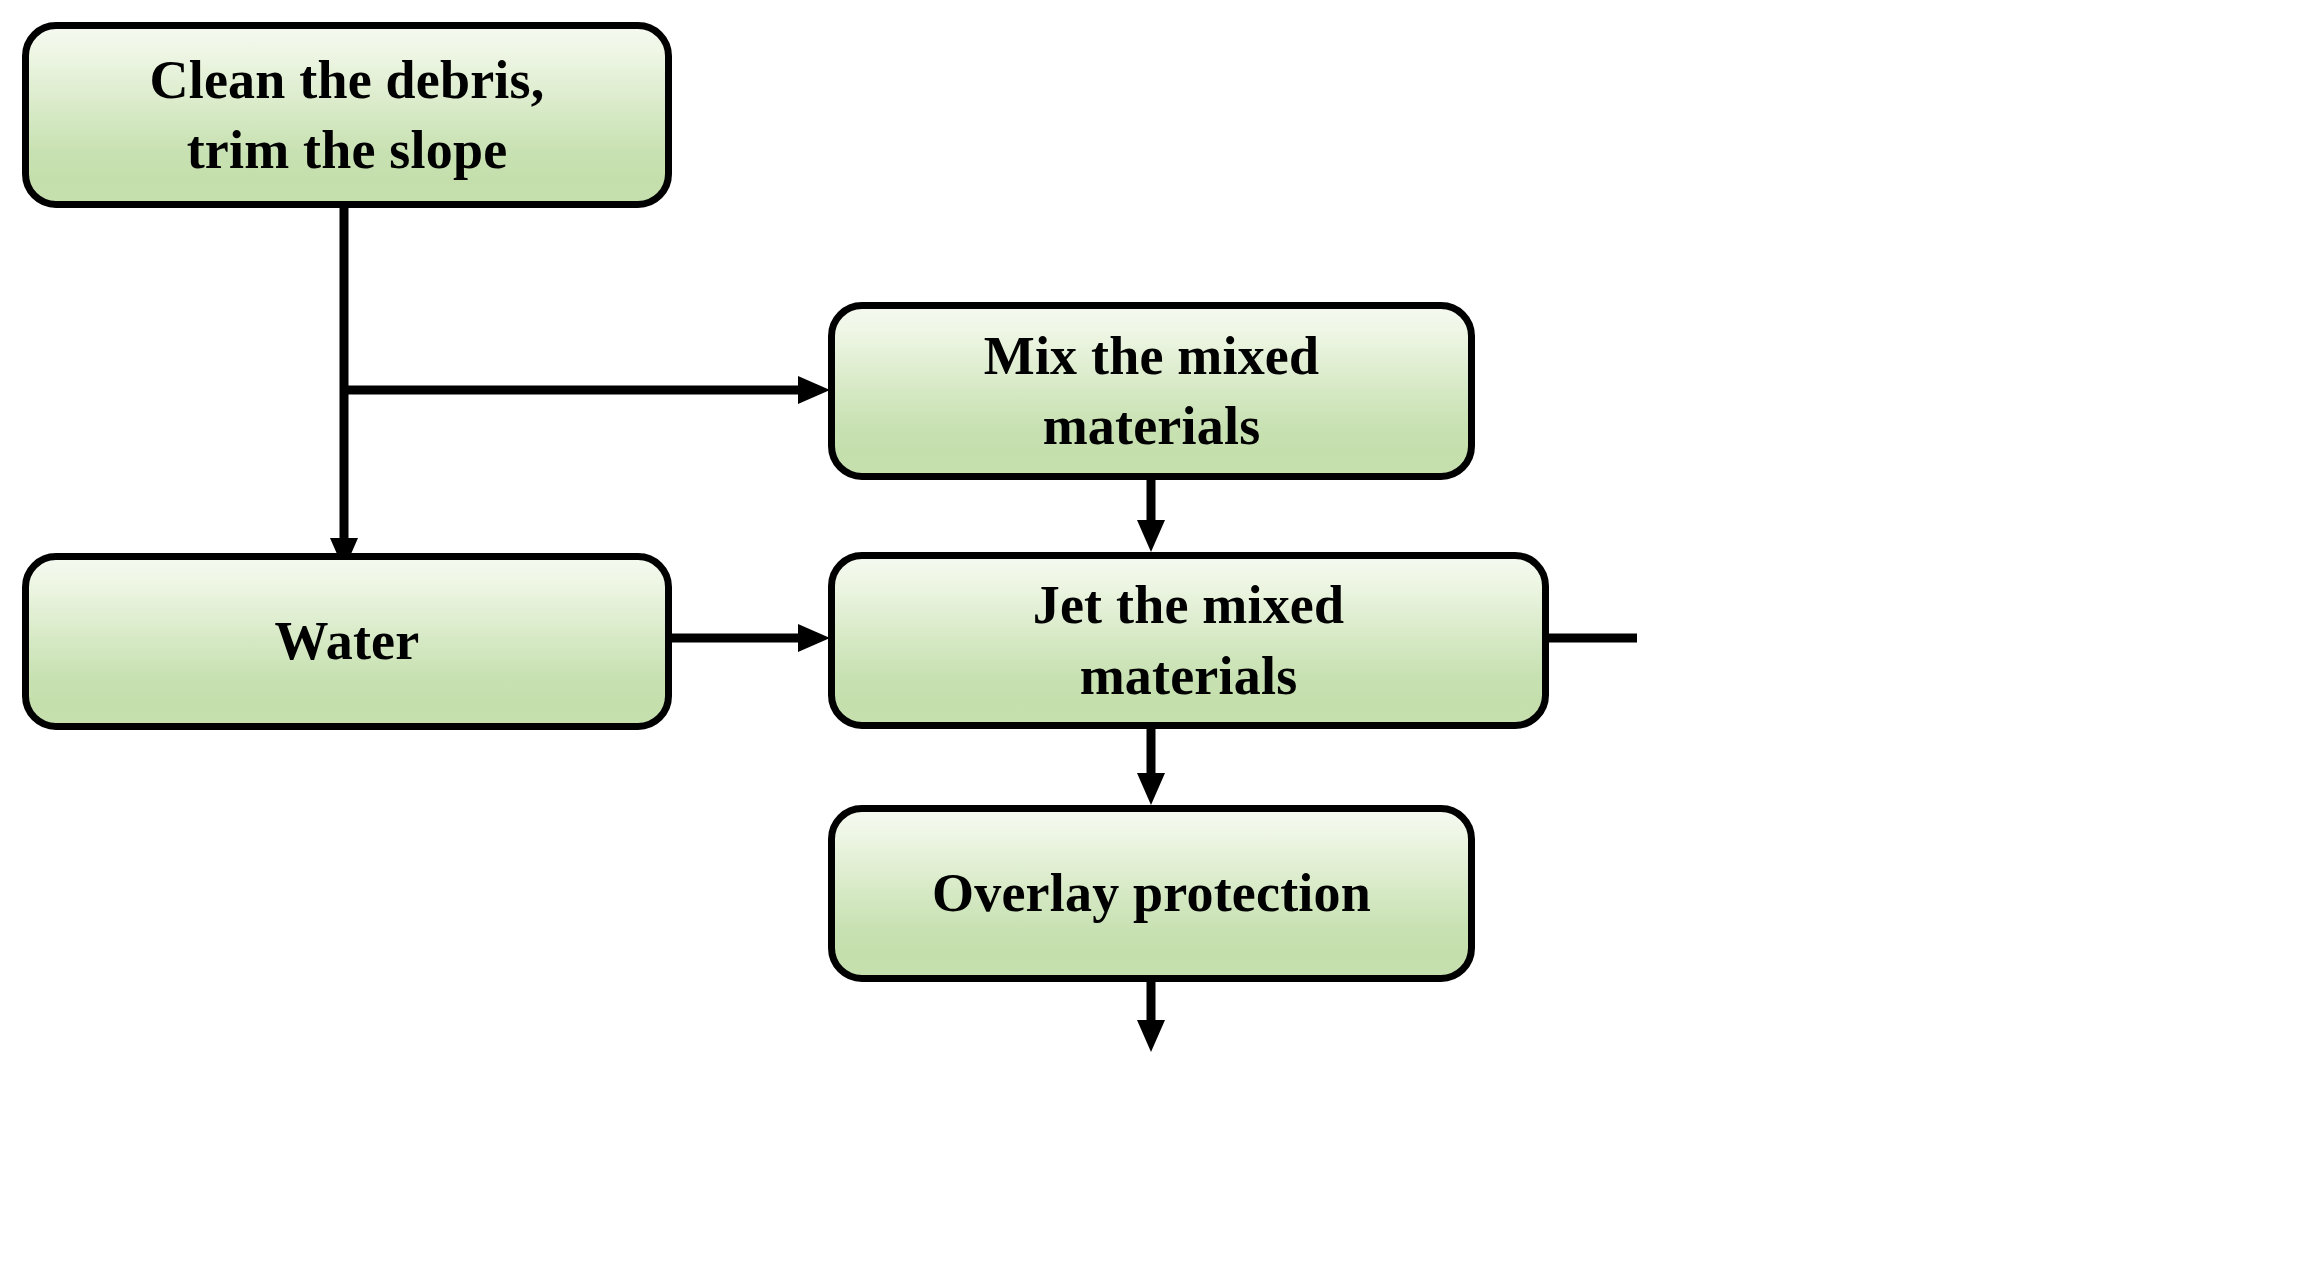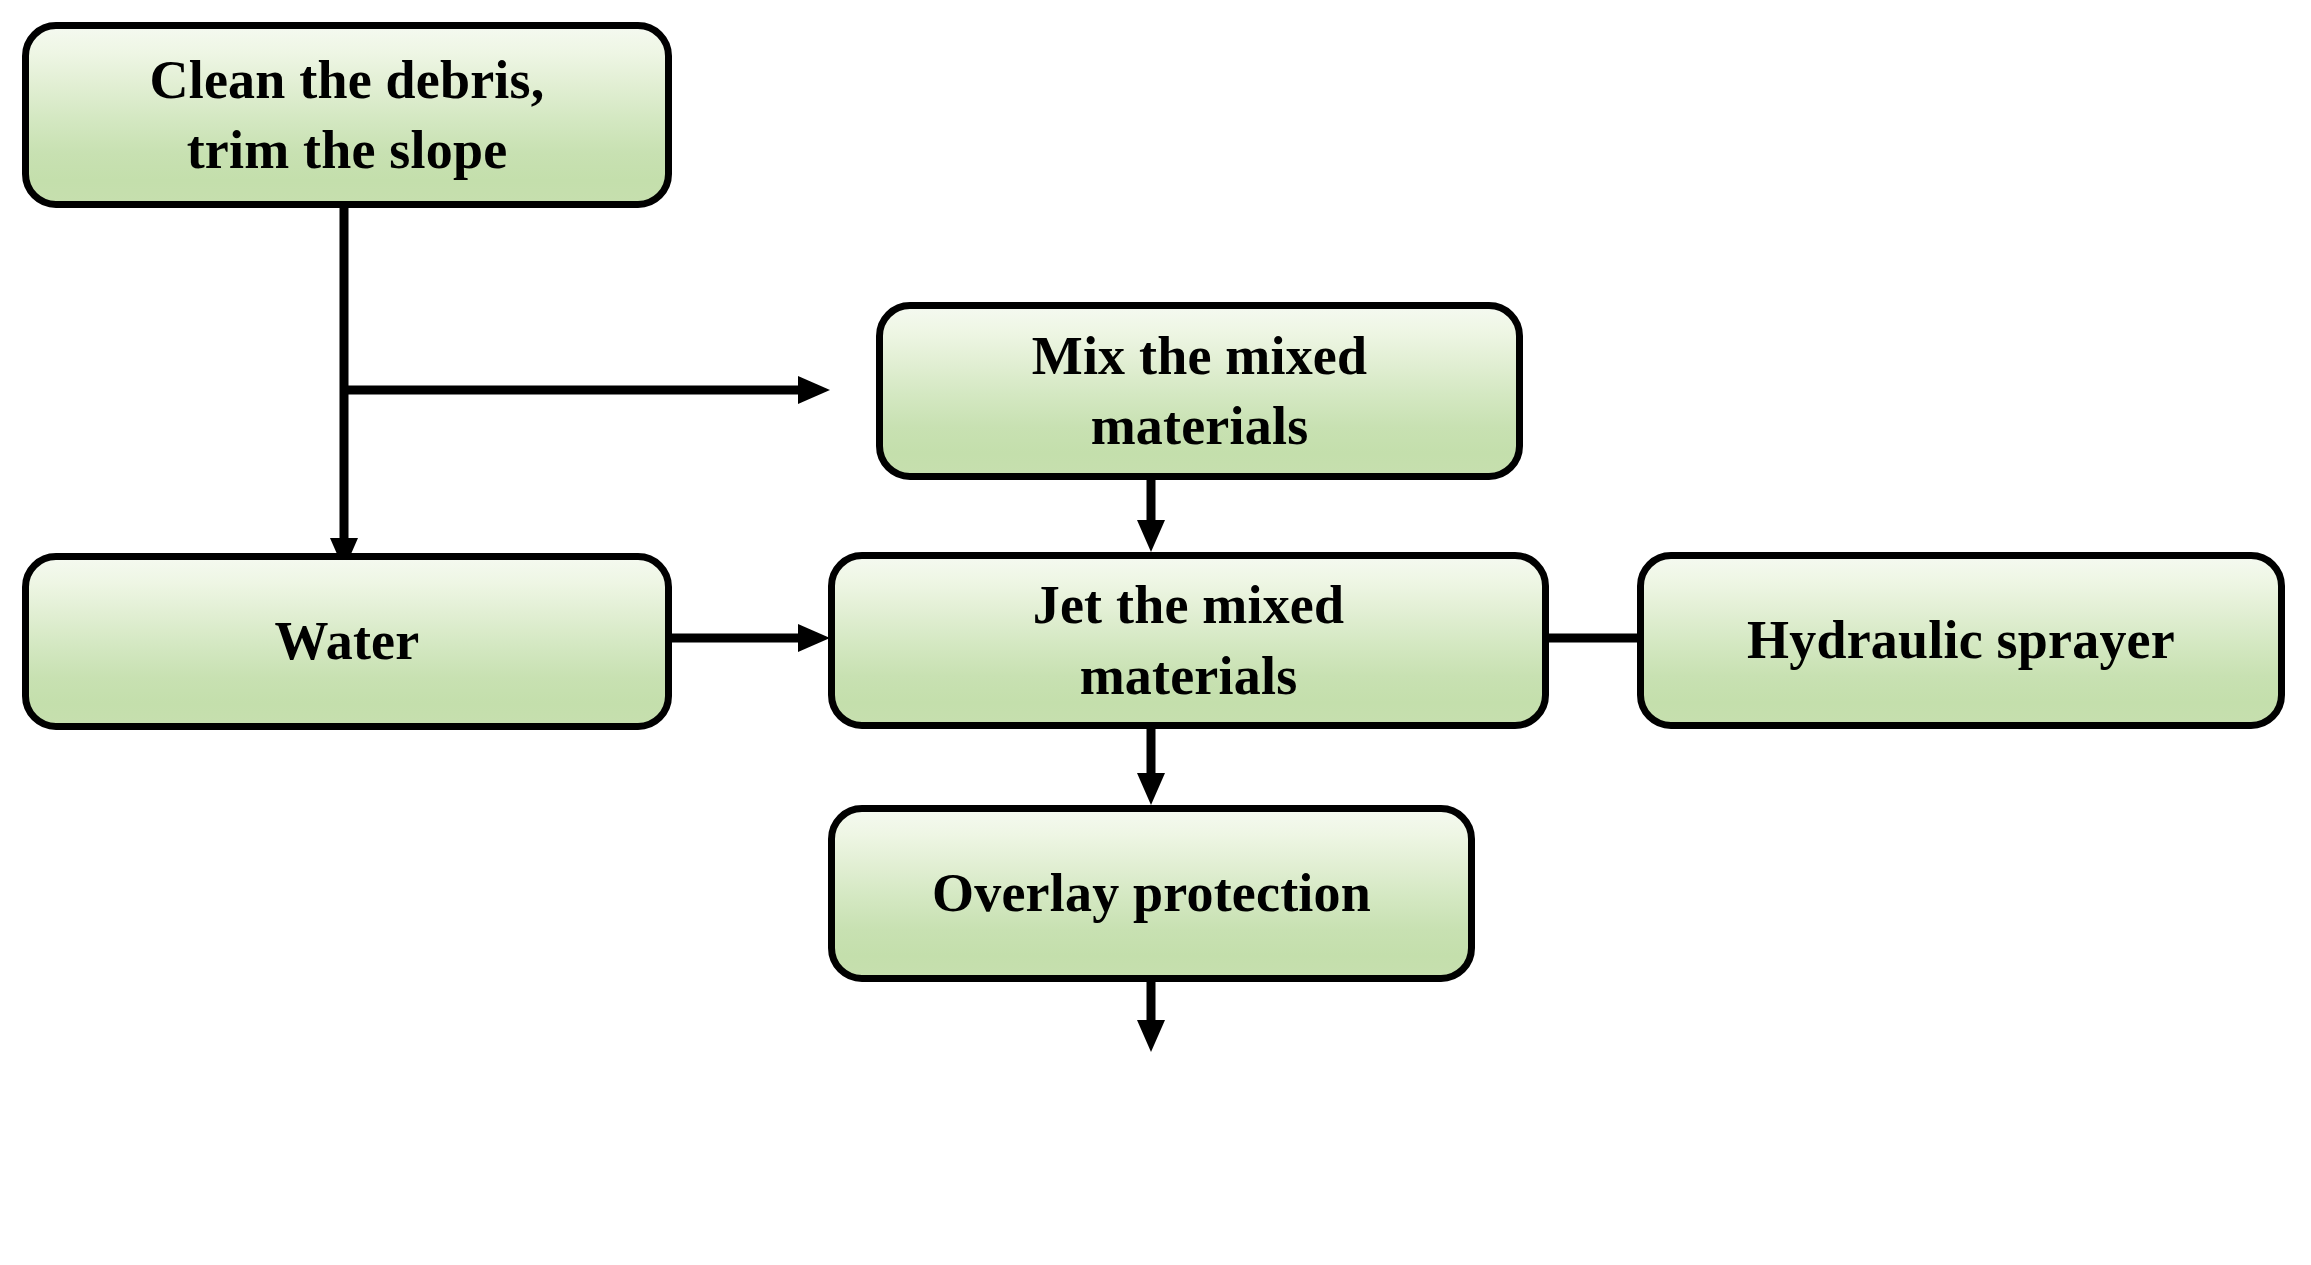--- a/index.html
+++ b/index.html
@@ -97,36 +97,33 @@
       <path d="M 1151,982 L 1151,1022" stroke="#000000" stroke-width="9" fill="none"></path>
       <path d="M 1137,1020 L 1165,1020 L 1151,1052 Z" fill="#000000"></path>
     </g>
   </svg>
 
   <div class="node" style="left:22px; top:22px; width:650px; height:186px;">
     <span class="label">Clean the debris,
 trim the slope</span>
   </div>
 
-  <div class="node" style="left:828px; top:302px; width:647px; height:178px;margin-left:48px;">
+  <div class="node" style="left:828px; top:302px; width:647px; height:178px;">
     <span class="label">Mix the mixed
 materials</span>
   </div>
 
   <div class="node" style="left:22px; top:553px; width:650px; height:177px;">
     <span class="label">Water</span>
   </div>
 
   <div class="node" style="left:828px; top:552px; width:721px; height:177px;">
     <span class="label">Jet the mixed
 materials</span>
   </div>
 
-  <div class="node" style="left:1637px; top:552px; width:648px; height:177px;">
-    <span class="label">Hydraulic sprayer</span>
-  </div>
 
   <div class="node" style="left:828px; top:805px; width:647px; height:177px;">
     <span class="label">Overlay protection</span>
   </div>
 
 
 </div>
 
 </body></html>

